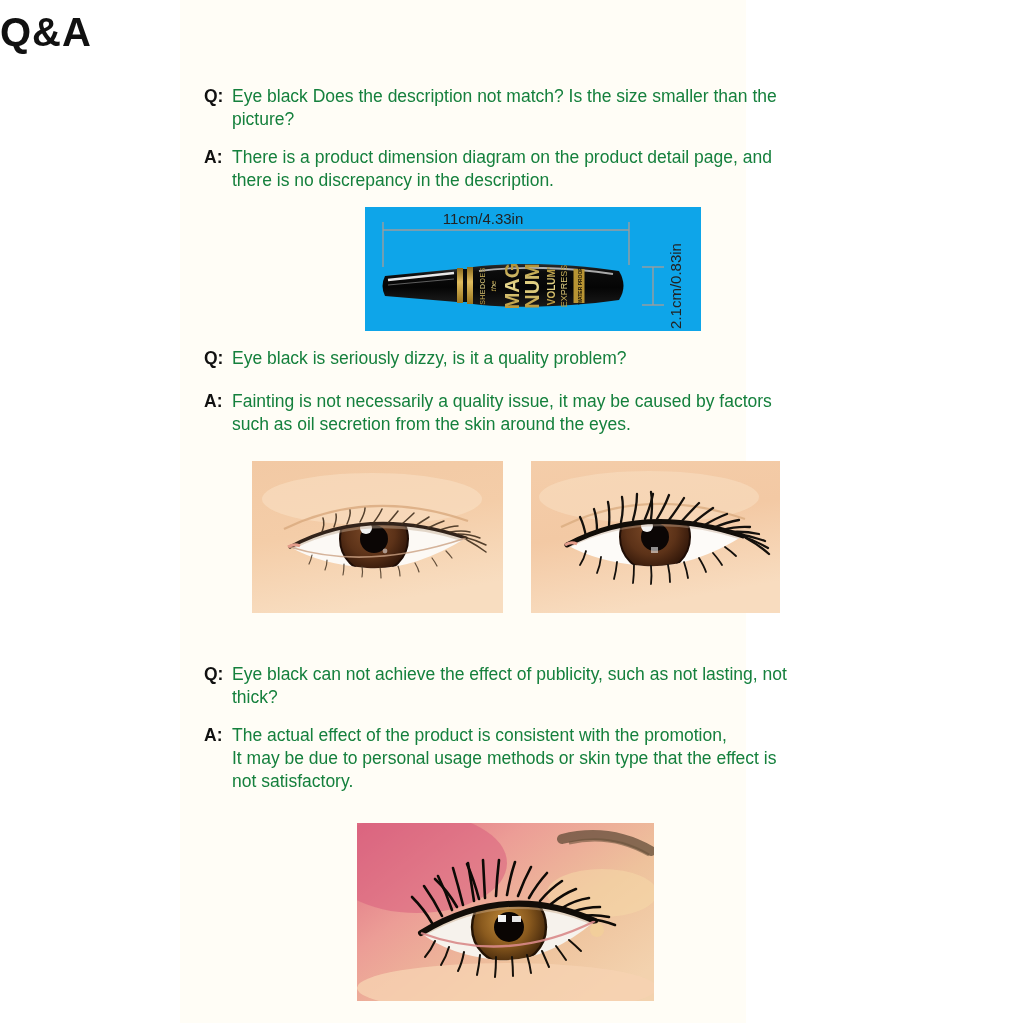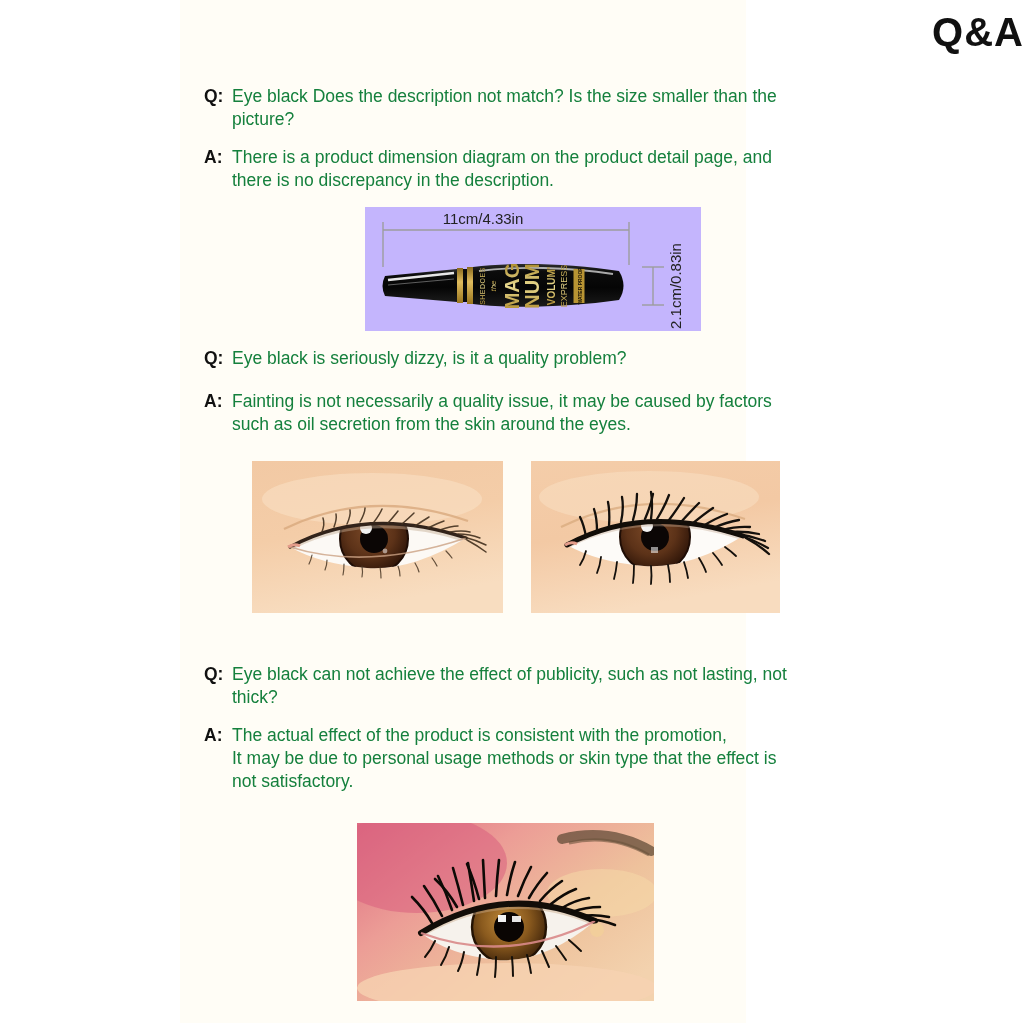--- a/index.html
+++ b/index.html
@@ -6,35 +6,35 @@
   body{
     width:1024px;height:1023px;position:relative;background:#ffffff;
     font-family:"Liberation Sans","DejaVu Sans",sans-serif;color:#1b1b1b;
     overflow:hidden;
   }
   .content-band{
     position:absolute;left:180px;top:0;width:566px;height:1023px;
     background:#fffdf6;z-index:0;
   }
   .page-title{
-    position:absolute;left:0;top:10px;width:1024px;text-align:right;
+    position:absolute;left:0;top:10px;width:1024px;text-align:left;
     font-size:40px;font-weight:700;letter-spacing:1px;color:#111;z-index:2;
   }
   .qa-row{
     position:absolute;left:204px;display:flex;align-items:flex-start;z-index:2;
   }
   .qa-label{
     font-weight:700;font-size:17.5px;line-height:23px;width:28px;flex:0 0 28px;color:#111;
   }
   .qa-text{
     font-size:17.5px;line-height:23px;white-space:pre-line;max-width:610px;color:#15803d;
   }
   .diagram-wrap{
     position:absolute;left:365px;top:207px;width:336px;height:124px;z-index:2;
-    background:#c4b5fd;
+    background:#0ea5e9;
   }
   .photo{position:absolute;z-index:2;overflow:hidden;}
   .photo svg{display:block;}
   #eye-before{left:252px;top:461px;width:251px;height:152px;}
   #eye-after{left:531px;top:461px;width:249px;height:152px;}
   #eye-makeup{left:357px;top:823px;width:297px;height:178px;}
 </style>
 </head>
 <body>
 

